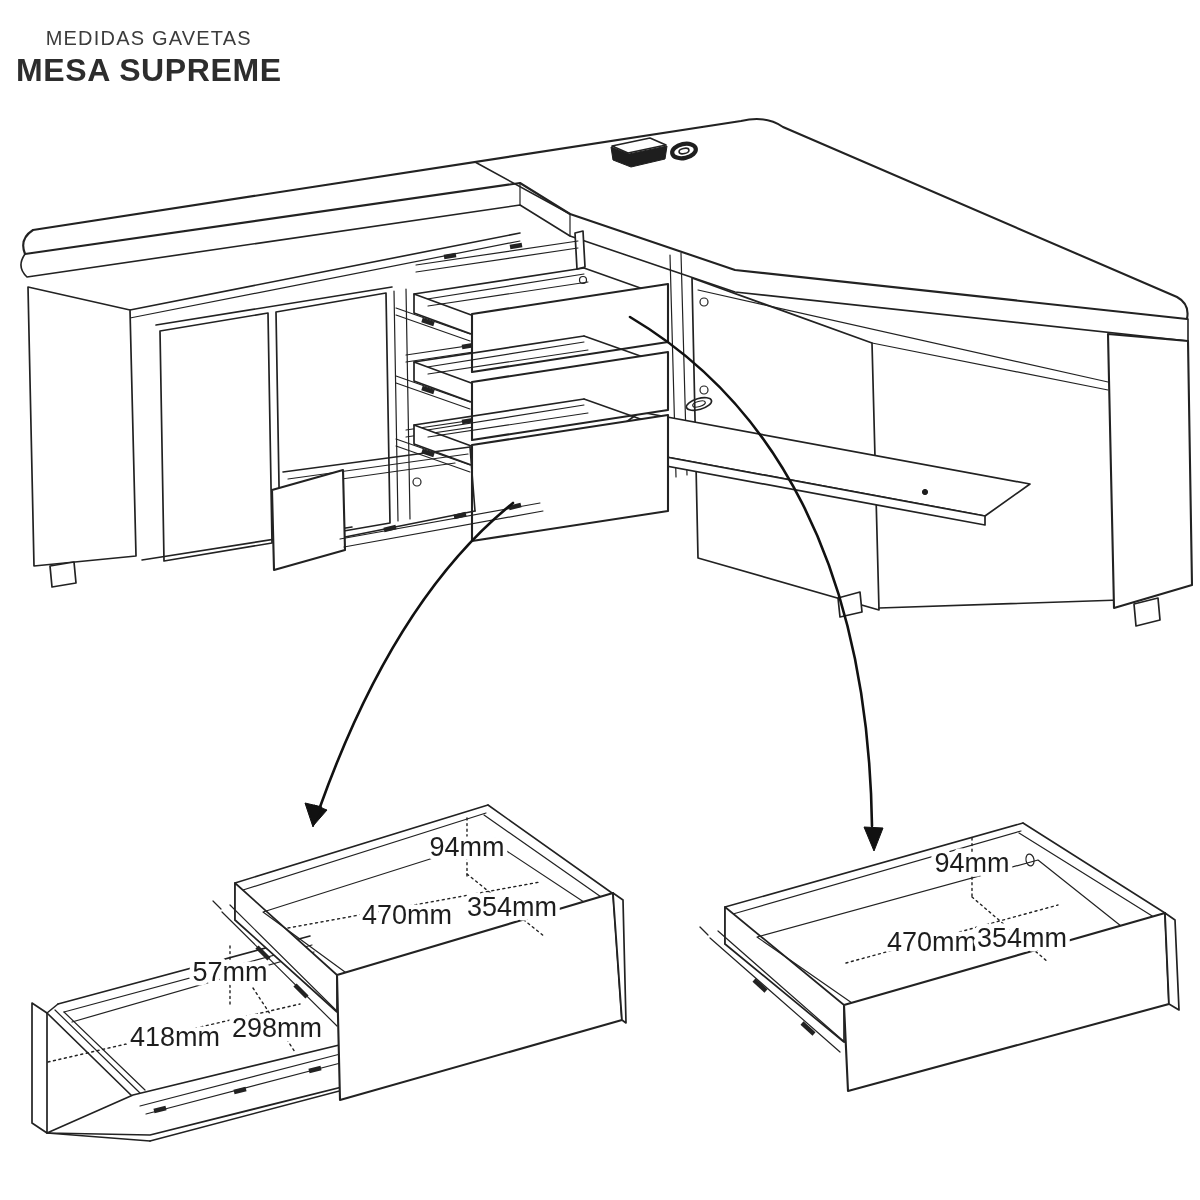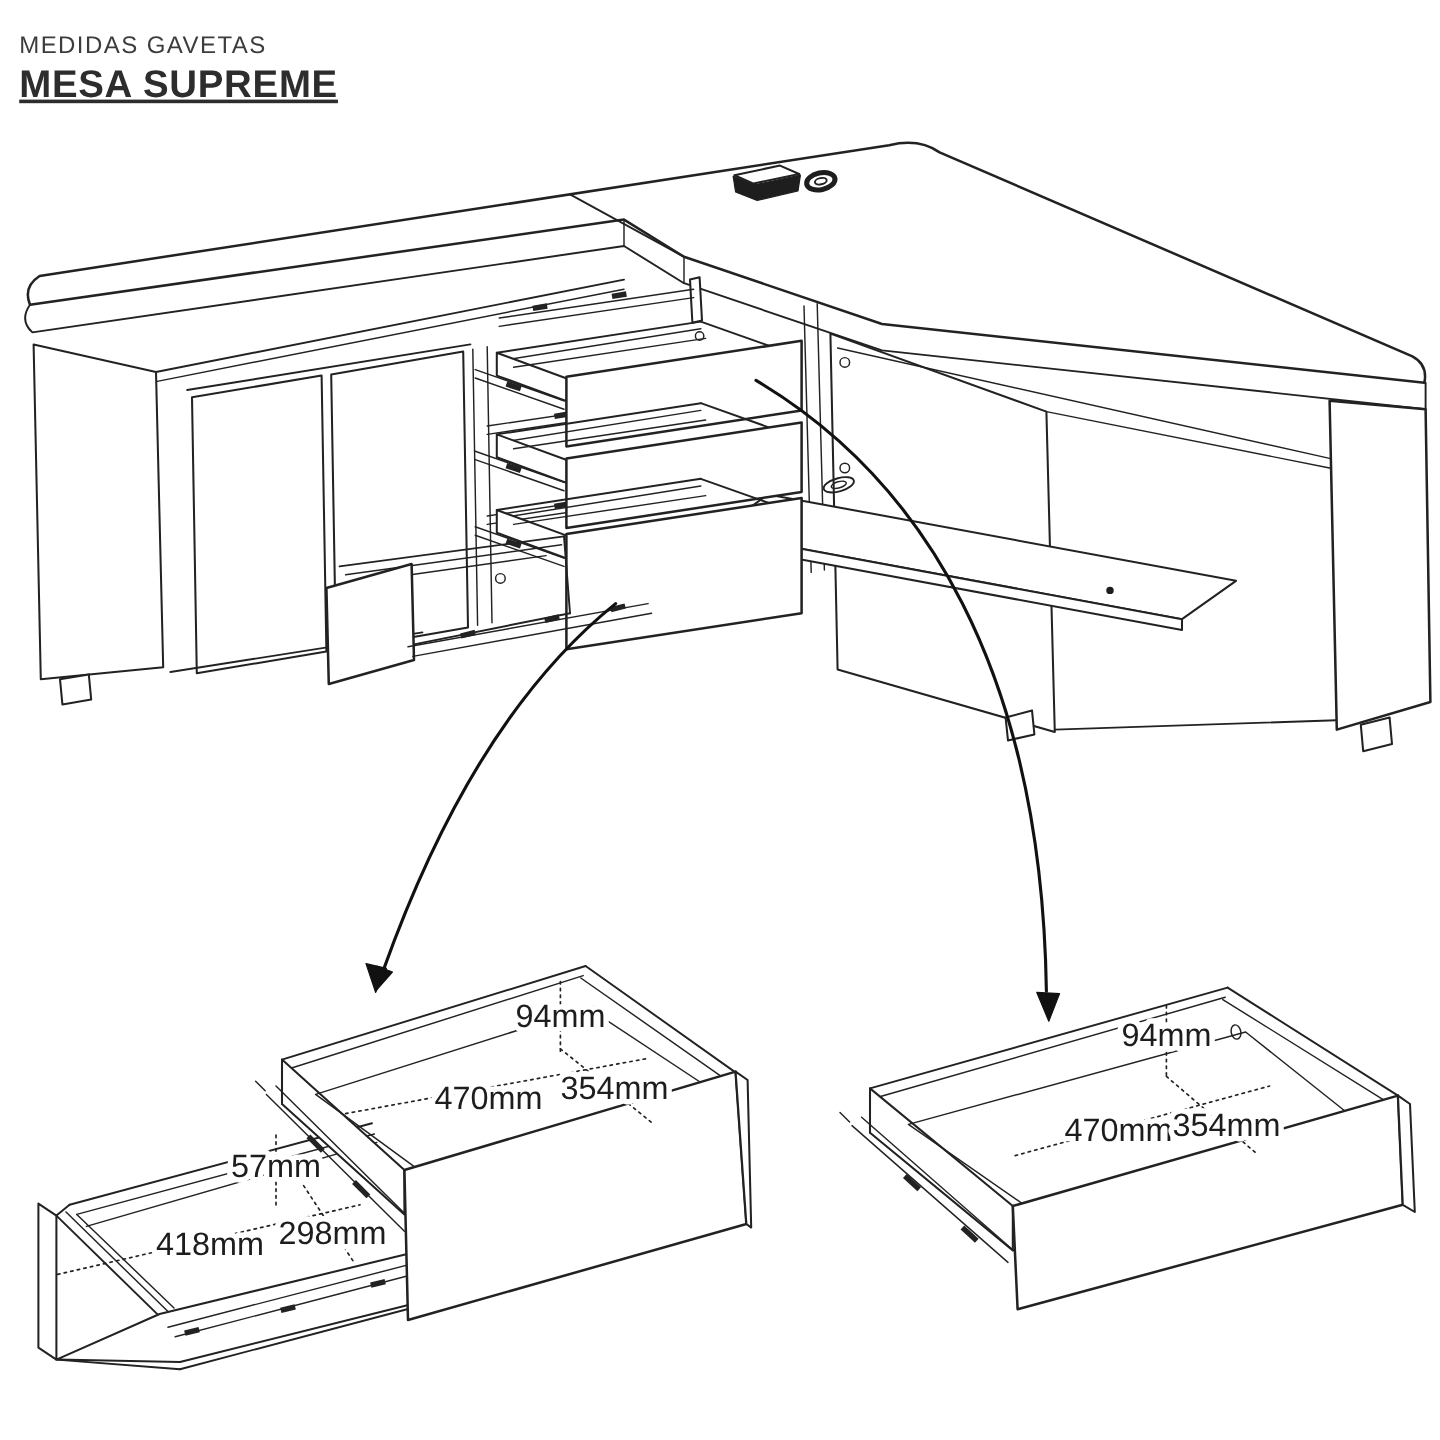--- a/index.html
+++ b/index.html
@@ -1,21 +1,21 @@
 <!DOCTYPE html>
 <html style="--line: #222222; --text: #1d1d1d; --background: #ffffff;"><head>
 <meta charset="utf-8">
 <style>
   :root{ --line:#222222; --text:#1d1d1d; --background:#ffffff; }
   html,body{margin:0;padding:0;background:var(--background);}
   .stage{position:relative;width:1200px;height:1200px;background:var(--background);overflow:hidden;
-         font-family:"Liberation Sans",sans-serif;}
+         font-family:"Liberation Sans",sans-serif;text-align:center;}
   .header{position:absolute;top:26px;left:16px;z-index:5;}
   .subtitle{font-size:20px;font-weight:400;letter-spacing:1.2px;color:#3c3c3c;line-height:1.25;}
-  .title{font-size:32px;font-weight:700;letter-spacing:0.6px;color:#2d2d2d;line-height:1.2;text-decoration:underline;}
+  .title{font-size:32px;font-weight:700;letter-spacing:0.6px;color:#2d2d2d;line-height:1.2;}
   svg{position:absolute;top:0;left:0;}
   .ln  {fill:none;stroke:var(--line);stroke-width:1.6;stroke-linecap:round;stroke-linejoin:round;}
   .thin{fill:none;stroke:var(--line);stroke-width:1.2;stroke-linecap:round;stroke-linejoin:round;}
   .fw  {fill:#ffffff;stroke:var(--line);stroke-width:1.7;stroke-linejoin:round;}
   .fw2 {fill:#ffffff;stroke:var(--line);stroke-width:2.1;stroke-linejoin:round;}
   .dk  {fill:#1e1e1e;stroke:#1e1e1e;stroke-width:1;stroke-linejoin:round;}
   .brk {stroke:var(--line);stroke-width:4.5;stroke-linecap:butt;fill:none;}
   .dot {fill:none;stroke:var(--line);stroke-width:1.4;stroke-dasharray:2 3.6;stroke-linecap:round;}
   .arr {fill:none;stroke:#111;stroke-width:2.6;stroke-linecap:round;}
   .arrh{fill:#111;stroke:#111;stroke-linejoin:round;}

